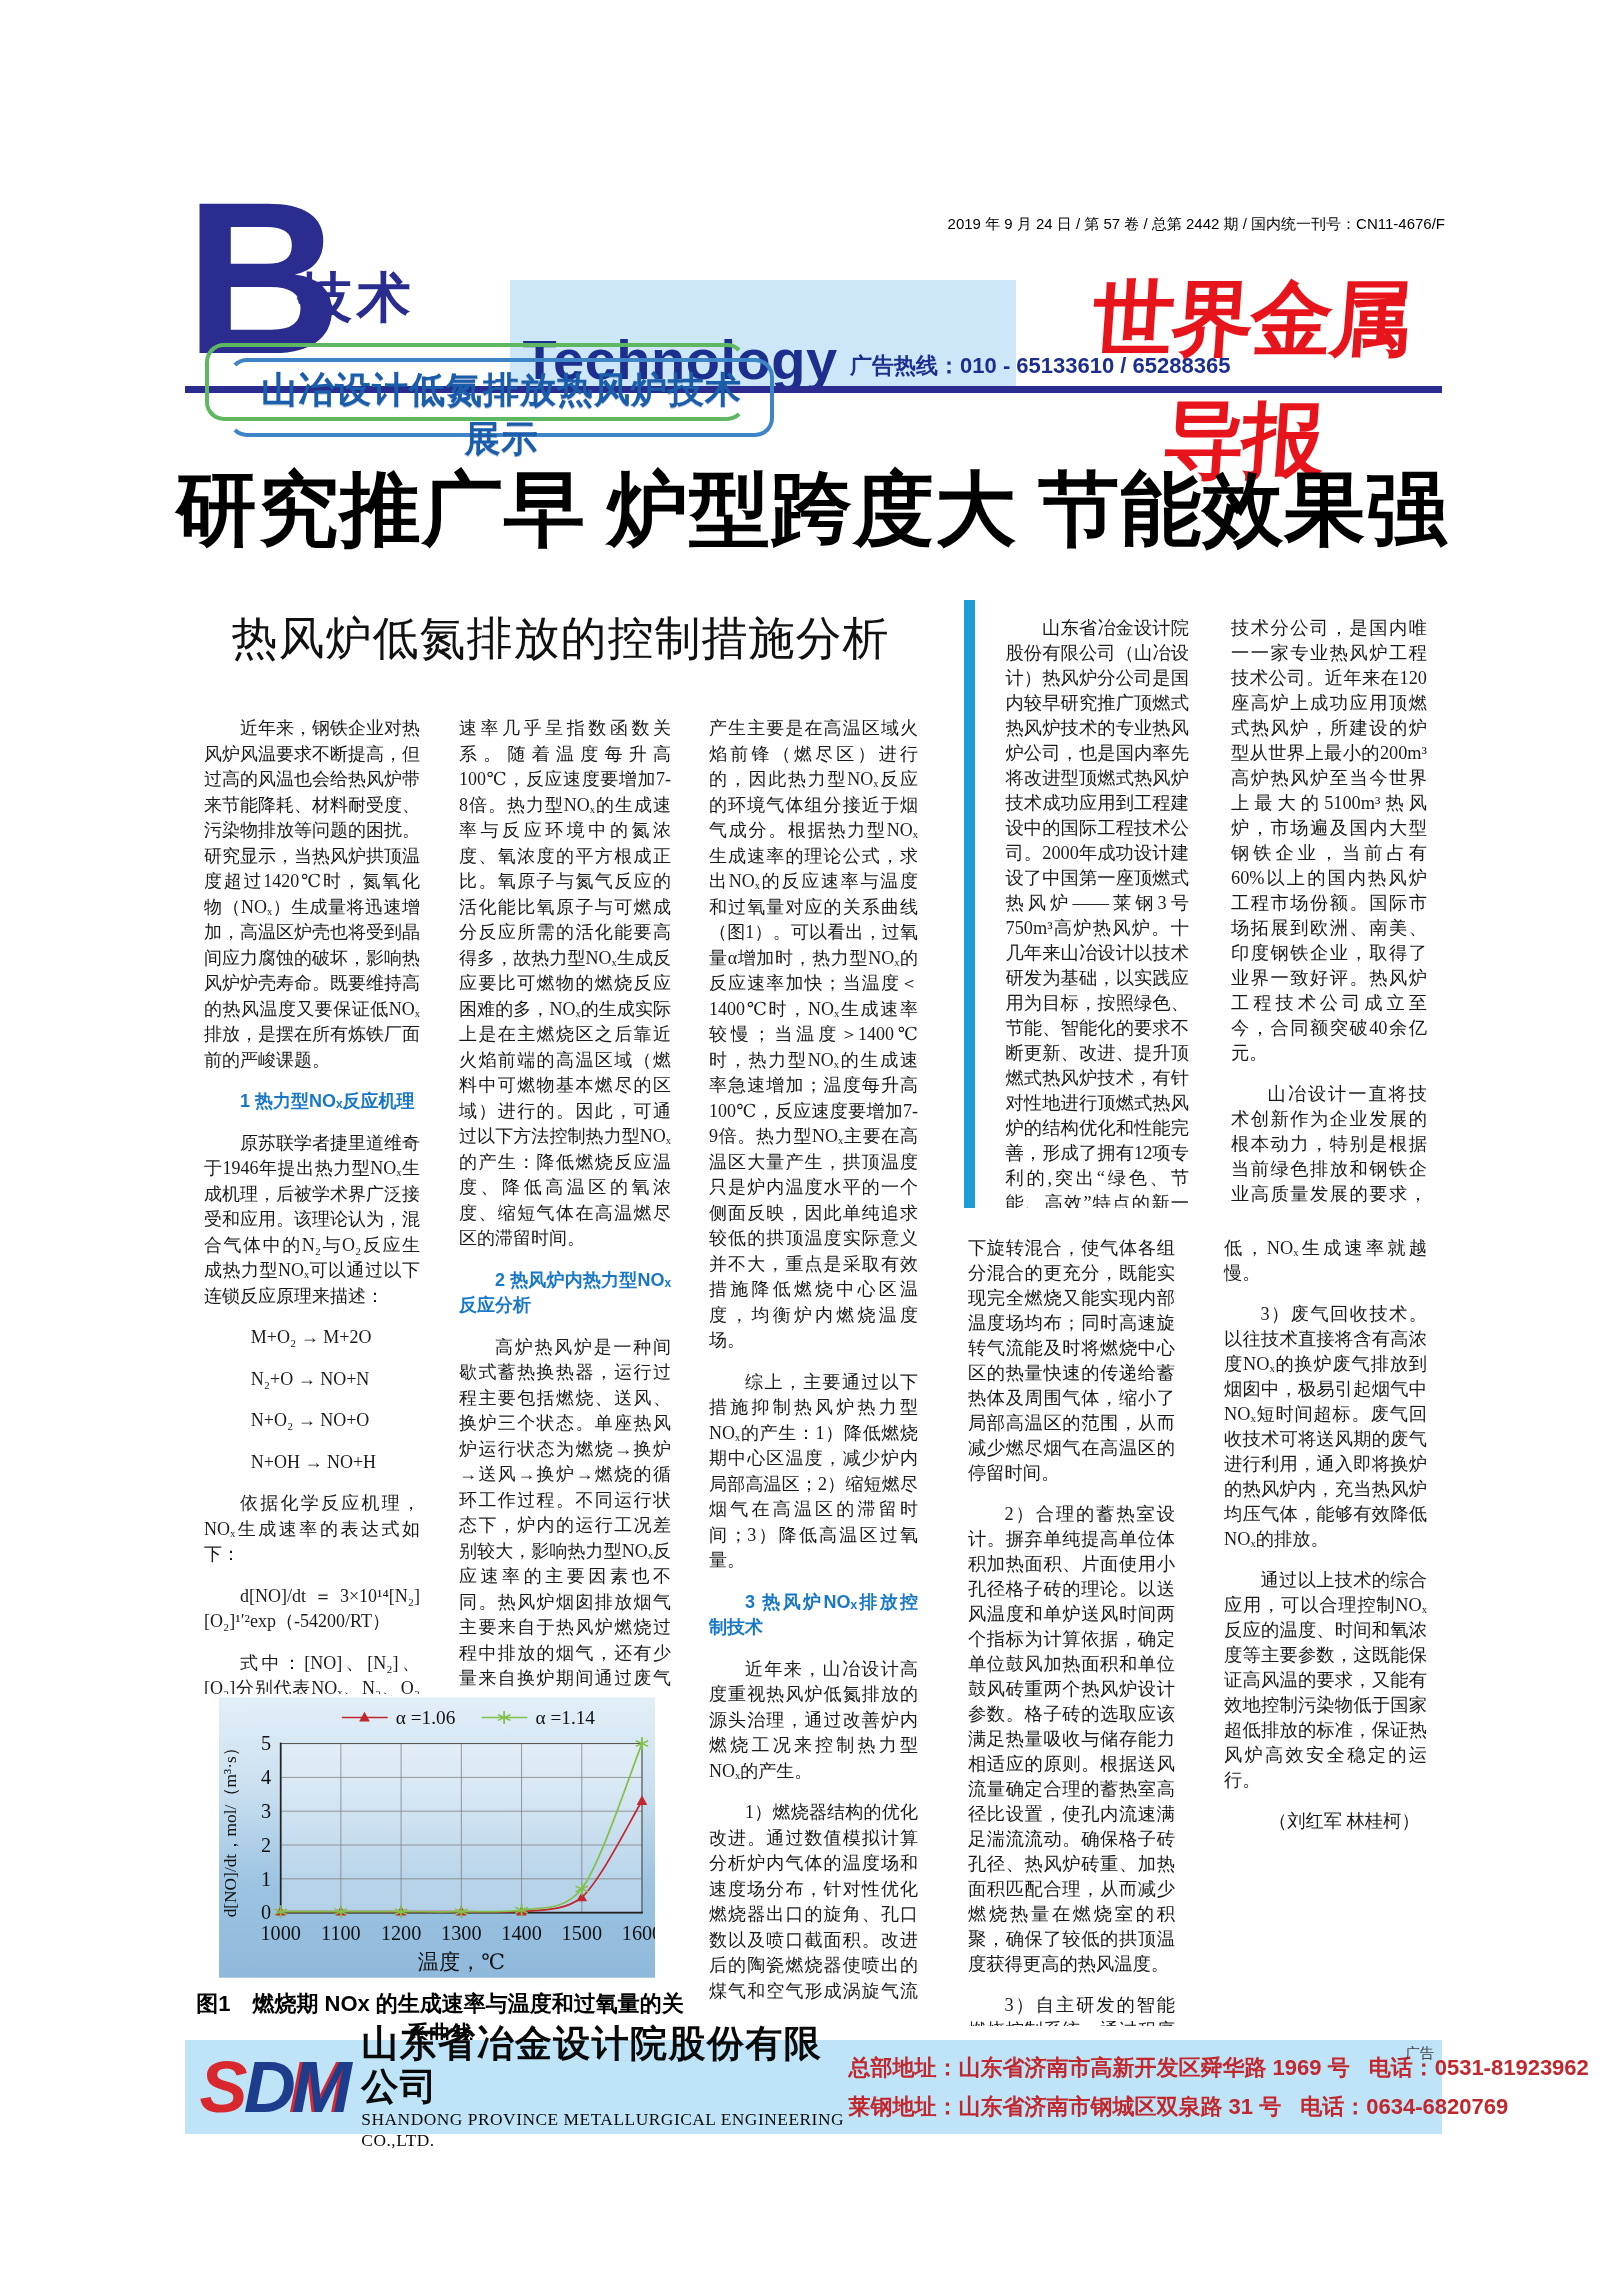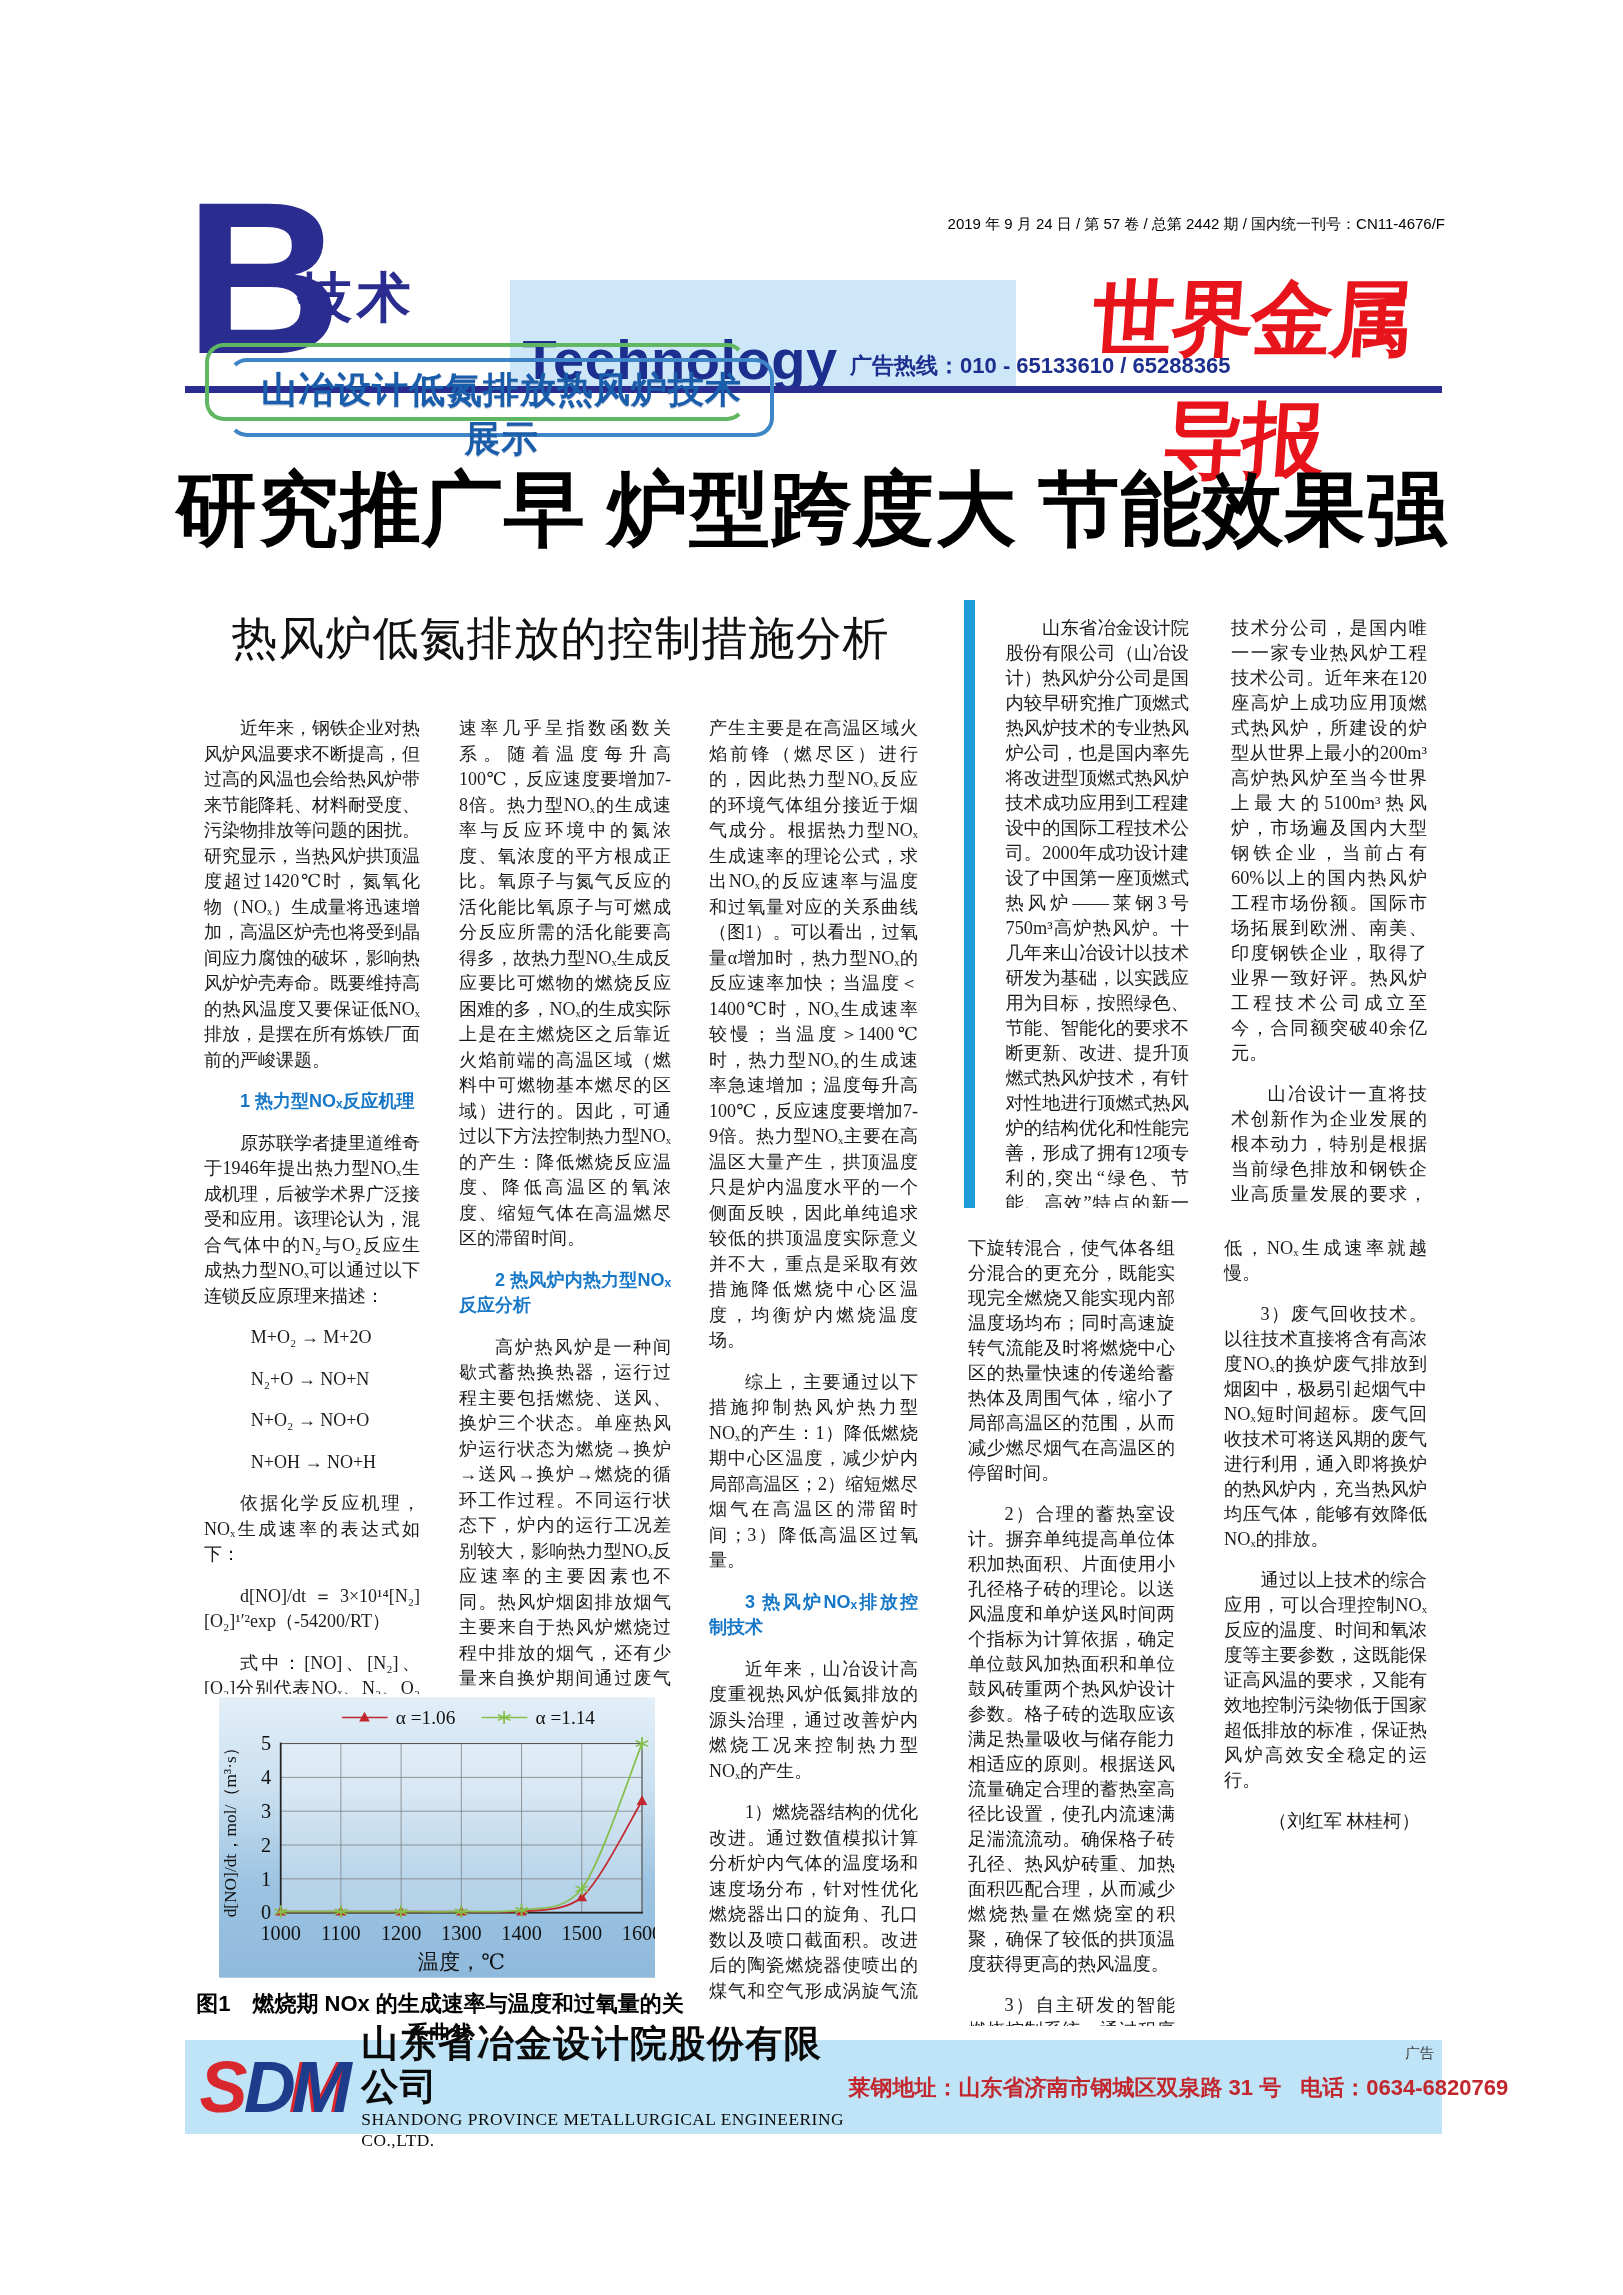--- a/index.html
+++ b/index.html
@@ -237,20 +237,24 @@
 
   <div class="footer">
     <div class="ad-tag">广告</div>
     <div class="sdm-logo"><span class="s">S</span><span class="d">D</span><span class="m">M</span></div>
     <div class="company">
       <div class="company-cn">山东省冶金设计院股份有限公司</div>
       <div class="company-en">SHANDONG PROVINCE METALLURGICAL ENGINEERING CO.,LTD.</div>
     </div>
     <div class="contacts">
       <div class="contact-row">
+        <span>总部地址：山东省济南市高新开发区舜华路 1969 号</span>
+        <span class="phone">电话：0531-81923962</span>
+      </div>
+      <div class="contact-row">
         <span>莱钢地址：山东省济南市钢城区双泉路 31 号</span>
         <span class="phone">电话：0634-6820769</span>
       </div>
     </div>
   </div>
 
 </div>
 
 
 </body></html>

